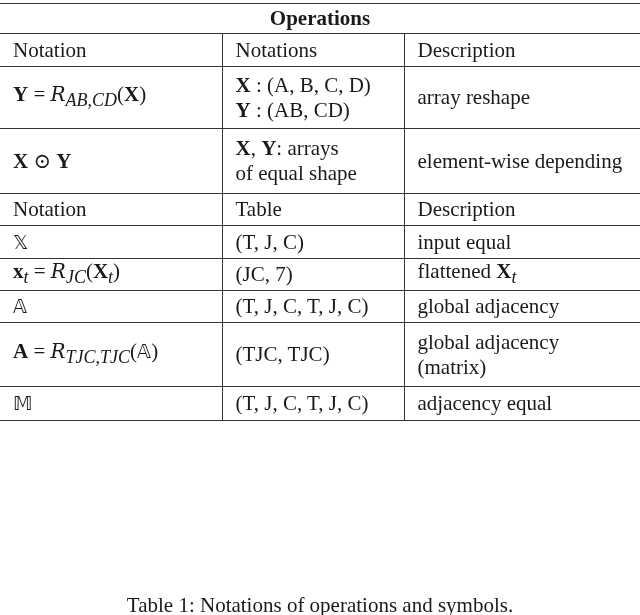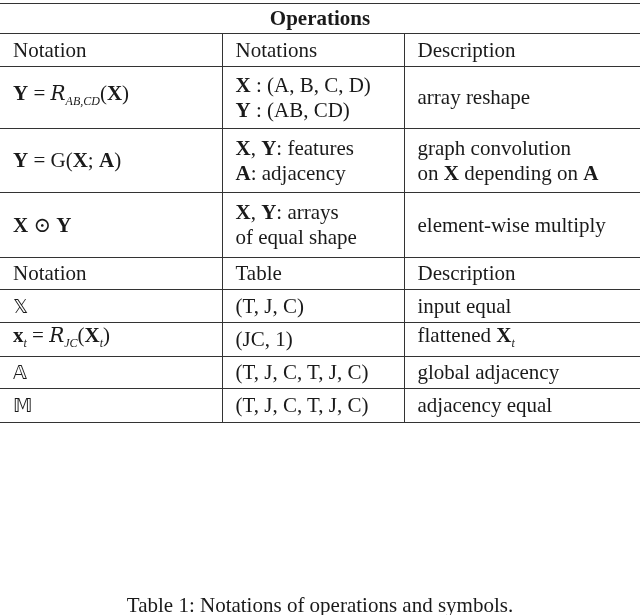--- a/index.html
+++ b/index.html
@@ -7,21 +7,21 @@
          font-family:"Liberation Serif","DejaVu Serif",serif; color:#1a1a1a; }
   table { position:absolute; left:0; top:3px; width:640px; border-collapse:collapse;
           font-size:21px; line-height:25px; }
   td { border-top:1.5px solid #333; padding:0 0 0 13px; vertical-align:middle; text-align:left; }
   td.c2, td.c3 { border-left:1.5px solid #333; }
   tr.last td { border-bottom:1.5px solid #333; }
   td.sec { text-align:center; font-weight:bold; padding:0; }
   .b { font-weight:bold; }
   .i { }
   .cal { font-style:italic; font-family:"DejaVu Serif",serif; font-size:20px; }
-  .sub { font-size:12px; vertical-align:-5px; font-style:italic; }
+  .sub { font-size:18px; vertical-align:-5px; font-style:italic; }
   .dbl { font-family:"DejaVu Sans",sans-serif; font-size:19px; }
   .caption { position:absolute; left:0; top:593px; width:640px; text-align:center; font-size:21px; }
 </style>
 </head>
 <body>
 
 <table>
   <colgroup>
       <col style="width:222px">
       <col style="width:182px">
@@ -35,50 +35,50 @@
   <tr style="height:33px">
     <td>Notation</td>
     <td class="c2">Notations</td>
     <td class="c3">Description</td>
   </tr>
   <tr style="height:62px">
     <td><span class="b">Y</span> = <span class="cal">R</span><span class="sub">AB,CD</span>(<span class="b">X</span>)</td>
     <td class="c2"><span class="b">X</span> : (<span class="i">A, B, C, D</span>)<br><span class="b">Y</span> : (<span class="i">AB, CD</span>)</td>
     <td class="c3">array reshape</td>
   </tr>
-  <tr style="height:64px">
-    <td><span class="b">Y</span> = <span class="i">G</span>(<span class="b">X</span>; <span class="b">A</span>)</td>
-    <td class="c2"><span class="b">X</span>, <span class="b">Y</span>: features<br><span class="b">A</span>: adjacency</td>
-    <td class="c3"><span>graph convolution</span><br>on <span class="b">X</span> depending on <span class="b">A</span></td>
-  </tr>
   <tr style="height:65px">
     <td><span class="b">X</span> ⊙ <span class="b">Y</span></td>
     <td class="c2"><span class="b">X</span>, <span class="b">Y</span>: arrays<br>of equal shape</td>
-    <td class="c3">element-wise multiply</td>
+    <td class="c3">element-wise depending</td>
   </tr>
 
   <tr style="height:32px">
     <td>Notation</td>
     <td class="c2">Table</td>
     <td class="c3">Description</td>
   </tr>
   <tr style="height:33px">
     <td><span class="dbl">𝕏</span></td>
     <td class="c2 i">(T, J, C)</td>
     <td class="c3">input equal</td>
   </tr>
   <tr style="height:32px">
     <td><span class="b">x</span><span class="sub">t</span> = <span class="cal">R</span><span class="sub">JC</span>(<span class="b">X</span><span class="sub">t</span>)</td>
-    <td class="c2 i">(JC, 1)</td>
+    <td class="c2 i">(JC, 7)</td>
     <td class="c3">flattened <span class="b">X</span><span class="sub">t</span></td>
   </tr>
   <tr style="height:32px">
     <td><span class="dbl">𝔸</span></td>
     <td class="c2 i">(T, J, C, T, J, C)</td>
     <td class="c3">global adjacency</td>
+  </tr>
+  <tr style="height:64px">
+    <td><span class="b">A</span> = <span class="cal">R</span><span class="sub">TJC,TJC</span>(<span class="dbl">𝔸</span>)</td>
+    <td class="c2 i">(TJC, TJC)</td>
+    <td class="c3">global adjacency<br>(matrix)</td>
   </tr>
   <tr class="last" style="height:34px">
     <td><span class="dbl">𝕄</span></td>
     <td class="c2 i">(T, J, C, T, J, C)</td>
     <td class="c3">adjacency equal</td>
   </tr>
 </tbody>
   </table>
 
 <div class="caption">Table 1: Notations of operations and symbols.</div>

